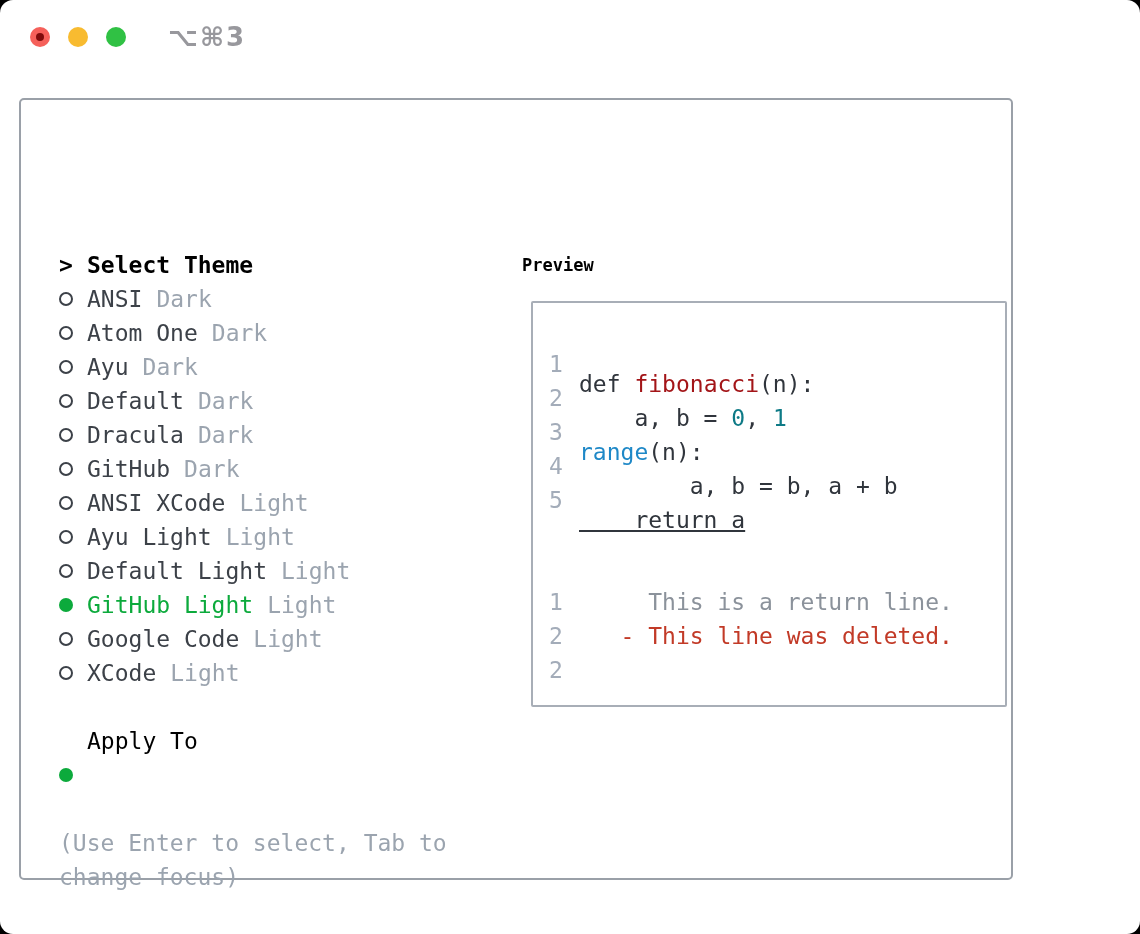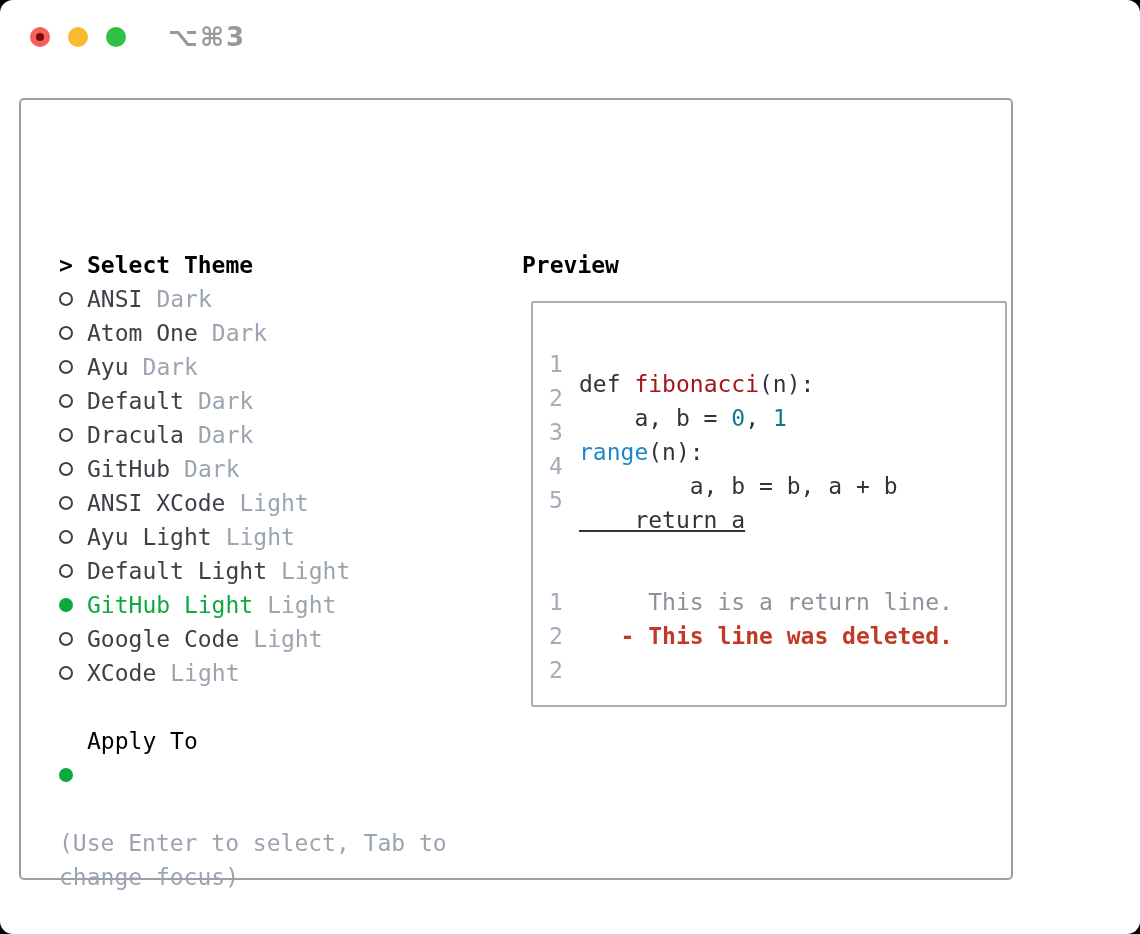--- a/index.html
+++ b/index.html
@@ -48,21 +48,21 @@
   .name.selected { color: var(--accent_green); }
   .tag { color: var(--text_tag); margin-left: 14px; }
   .spacer { height: 34px; }
   .apply-title { height: 34px; display: flex; align-items: center; padding-left: 28px; color: var(--text_primary); }
   .hint-line { height: 34px; display: flex; align-items: center; color: var(--text_hint); white-space: pre; }
 
   
   .preview-title {
     position: absolute; left: 501px; top: 148px; height: 34px;
     display: flex; align-items: center;
-    font-size: 23px; font-weight: bold; color: var(--text_primary);
+    font-size: 17px; font-weight: bold; color: var(--text_primary);
   }
   .preview-box {
     position: absolute; left: 510px; top: 201px;
     width: 476px; height: 406px;
     border: 2px solid var(--preview_border);
     border-radius: 2px;
     background: #ffffff;
   }
   .code-area { padding: 44px 0 0 16px; font-size: 23px; }
   .crow { display: flex; align-items: center; height: 34px; white-space: pre; }
@@ -203,20 +203,20 @@
       <div class="code-area">
         <div id="code-block">
             <div class="crow"><span class="ln">1</span><span class="code-text" style="color: var(--code_default);">def </span><span class="code-text" style="color: var(--code_function);">fibonacci</span><span class="code-text" style="color: var(--code_default);">(n):</span></div>
             <div class="crow"><span class="ln">2</span><span class="code-text" style="color: var(--code_default);">    a, b = </span><span class="code-text" style="color: var(--code_number);">0</span><span class="code-text" style="color: var(--code_default);">, </span><span class="code-text" style="color: var(--code_number);">1</span></div>
             <div class="crow"><span class="ln">3</span><span class="code-text" style="color: var(--code_builtin);">range</span><span class="code-text" style="color: var(--code_default);">(n):</span></div>
             <div class="crow"><span class="ln">4</span><span class="code-text" style="color: var(--code_default);">        a, b = b, a + b</span></div>
             <div class="crow"><span class="ln">5</span><span class="code-text" style="color: var(--code_default); text-decoration: underline;">    return a</span></div>
           </div>
         <div id="diff-block" class="diff-block">
             <div class="crow"><span class="ln">1</span><span style="color: var(--code_context);">     This is a return line.</span></div>
-            <div class="crow"><span class="ln">2</span><span style="color: var(--code_deleted); font-weight: bold;">   - This line was deleted.</span></div>
+            <div class="crow"><span class="ln">2</span><span style="color: var(--code_deleted);">   - This line was deleted.</span></div>
             <div class="crow"><span class="ln">2</span></div>
           </div>
       </div>
     </div>
 
   </div>
 </div>
 
 </body></html>

